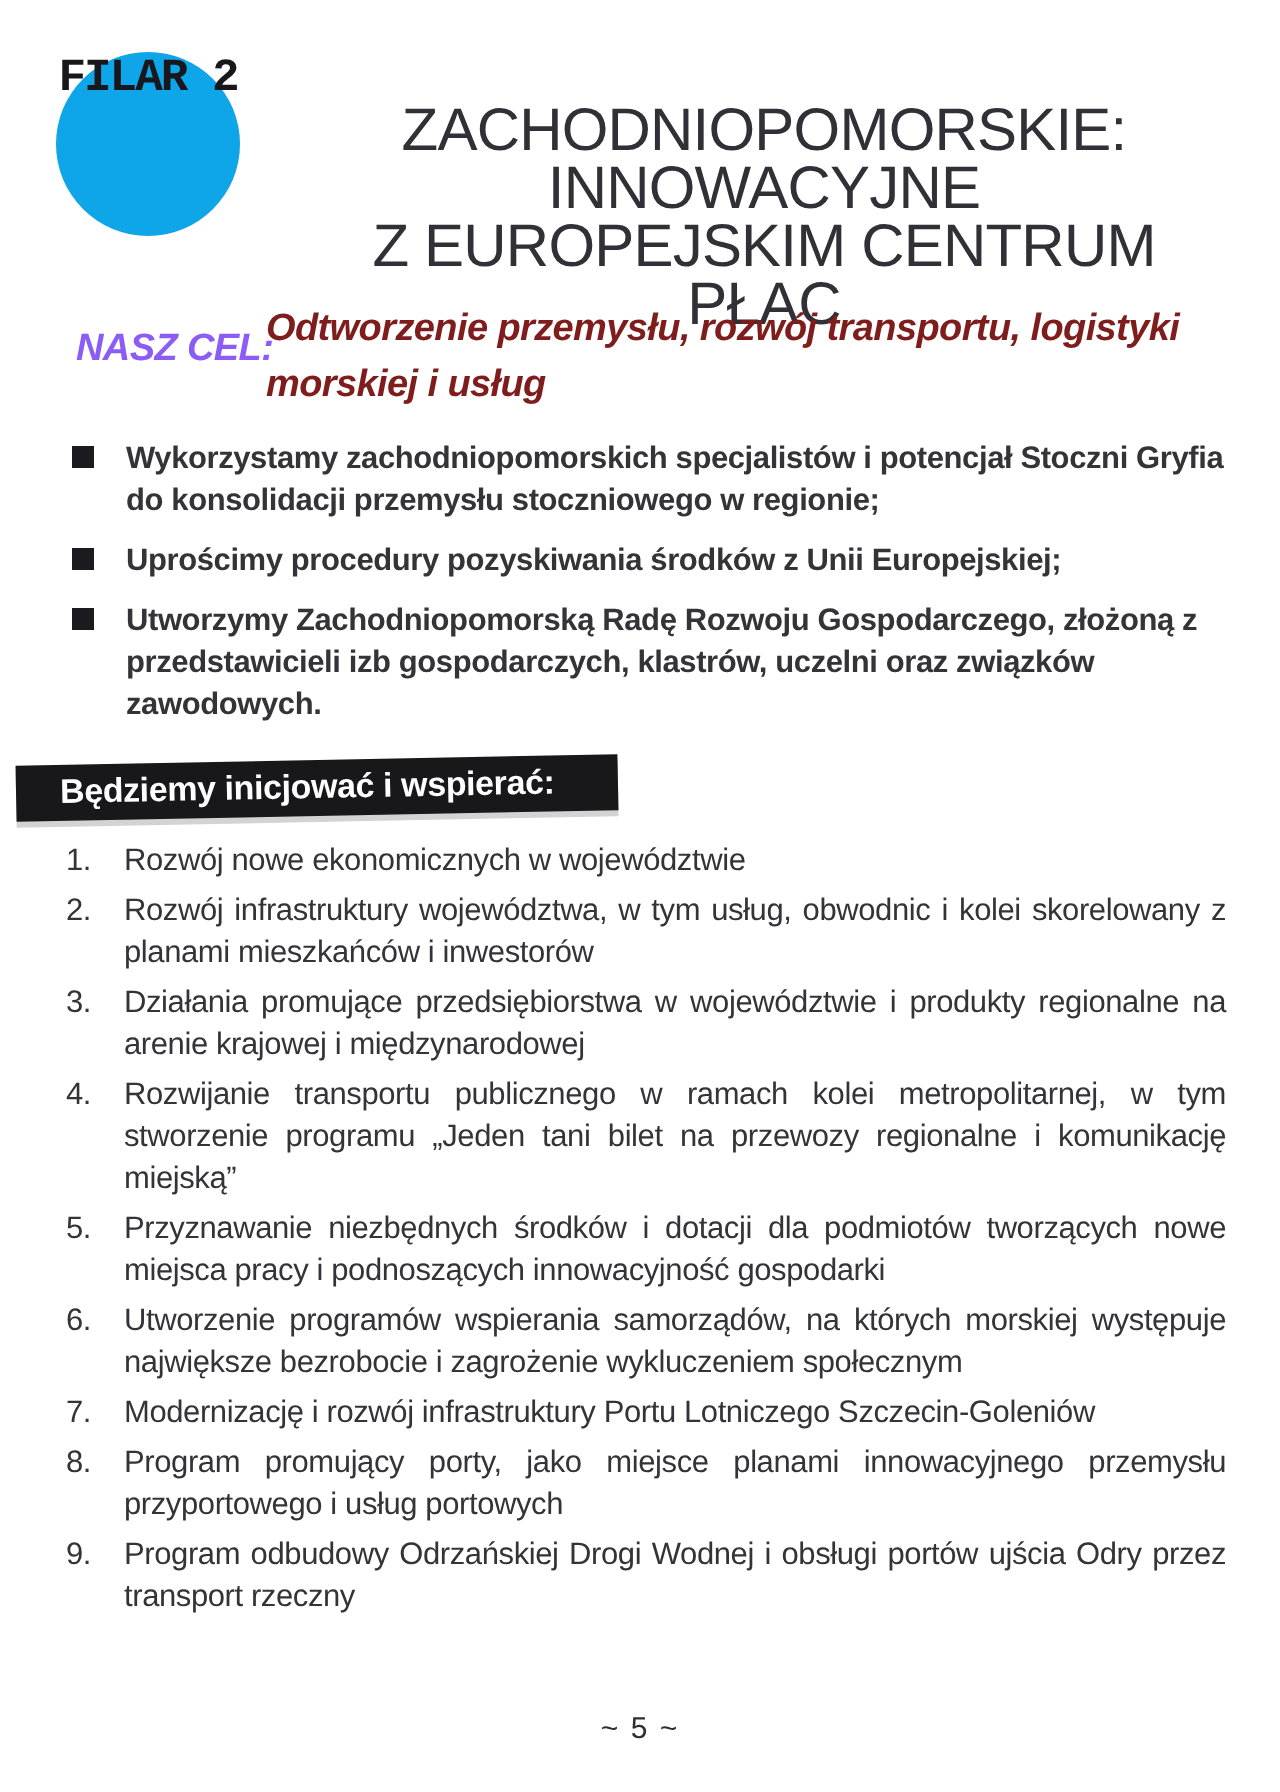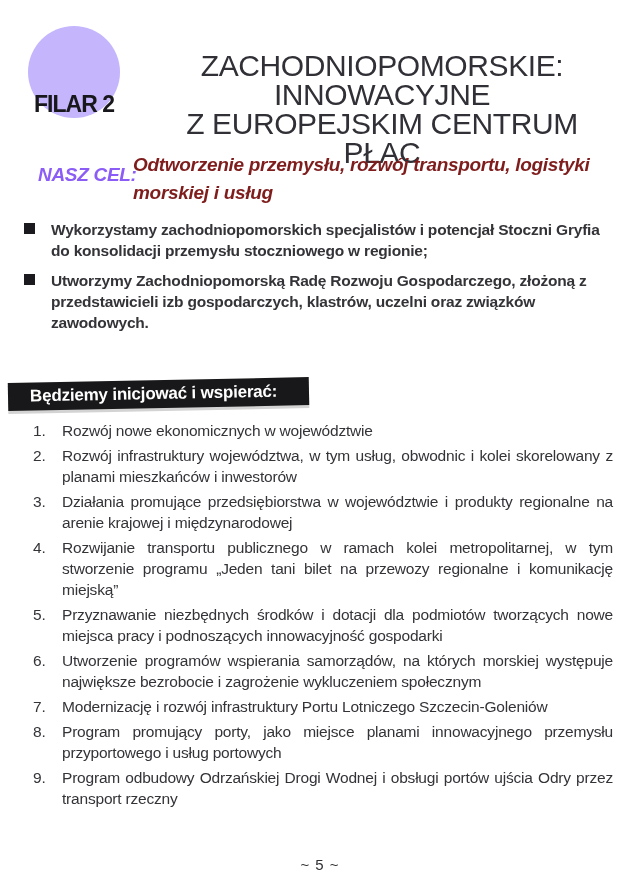--- a/index.html
+++ b/index.html
@@ -5,22 +5,22 @@
   * { margin:0; padding:0; box-sizing:border-box; }
   html,body { width:640px; background:#ffffff; }
   body { font-family:"Liberation Sans", sans-serif; color:#333338; }
   .page {
     position:relative; width:640px; height:896px; background:#fff; overflow:hidden;
   }
 
   
   .pillar-circle {
     position:absolute; left:28px; top:26px; width:92px; height:92px;
-    border-radius:50%; background:#c4b5fd;
-    display:flex; align-items:flex-end; justify-content:center;
+    border-radius:50%; background:#0ea5e9;
+    display:flex; align-items:flex-start; justify-content:center;font-family:Liberation Mono, monospace;
   }
   .pillar-badge {
     font-size:23px; font-weight:800; letter-spacing:-1px; color:#17171c; white-space:nowrap;
   }
   .pillar-title {
     position:absolute; left:147px; top:51px; width:470px;
     font-size:30px; line-height:29px; font-weight:400; letter-spacing:-0.4px; color:#303036;text-align:center;
   }
 
   
@@ -29,21 +29,21 @@
     font-size:19px; font-weight:700; font-style:italic; letter-spacing:-0.3px; color:#8b5cf6;
   }
   .goal-text {
     position:absolute; left:133px; top:151px; width:472px;
     font-size:19px; line-height:28px; font-weight:700; font-style:italic;
     letter-spacing:-0.3px; color:#7f1d1d;
   }
 
   
   .bullets {
-    position:absolute; left:24px; top:219px; width:578px; list-style:none;
+    position:absolute; left:36px; top:219px; width:578px; list-style:none;
   }
   .bullets li {
     position:relative; padding-left:27px; margin-bottom:9px;
     font-size:15.5px; line-height:21px; font-weight:600; letter-spacing:-0.2px;
   }
   .bullet-square {
     position:absolute; left:0; top:4px; width:11px; height:11px; background:#1b1b1f;
     display:inline-block;
   }
 
@@ -96,20 +96,21 @@
   <div class="goal-label">NASZ CEL:</div>
   <div class="goal-text">Odtworzenie przemysłu, rozwój transportu, logistyki morskiej i usług</div>
 
   <ul class="bullets">
     <li>
       <span class="bullet-square"></span>
       <span>Wykorzystamy zachodniopomorskich specjalistów i potencjał Stoczni Gryfia do konsolidacji przemysłu stoczniowego w regionie;</span>
     </li>
     <li>
       <span class="bullet-square"></span>
+      <span>Uprościmy procedury pozyskiwania środków z Unii Europejskiej;</span>
     </li>
     <li>
       <span class="bullet-square"></span>
       <span>Utworzymy Zachodniopomorską Radę Rozwoju Gospodarczego, złożoną z przedstawicieli izb gospodarczych, klastrów, uczelni oraz związków zawodowych.</span>
     </li>
   </ul>
 
   <div class="section-banner">
     <span class="section-banner-label">Będziemy inicjować i wspierać:</span>
   </div>

